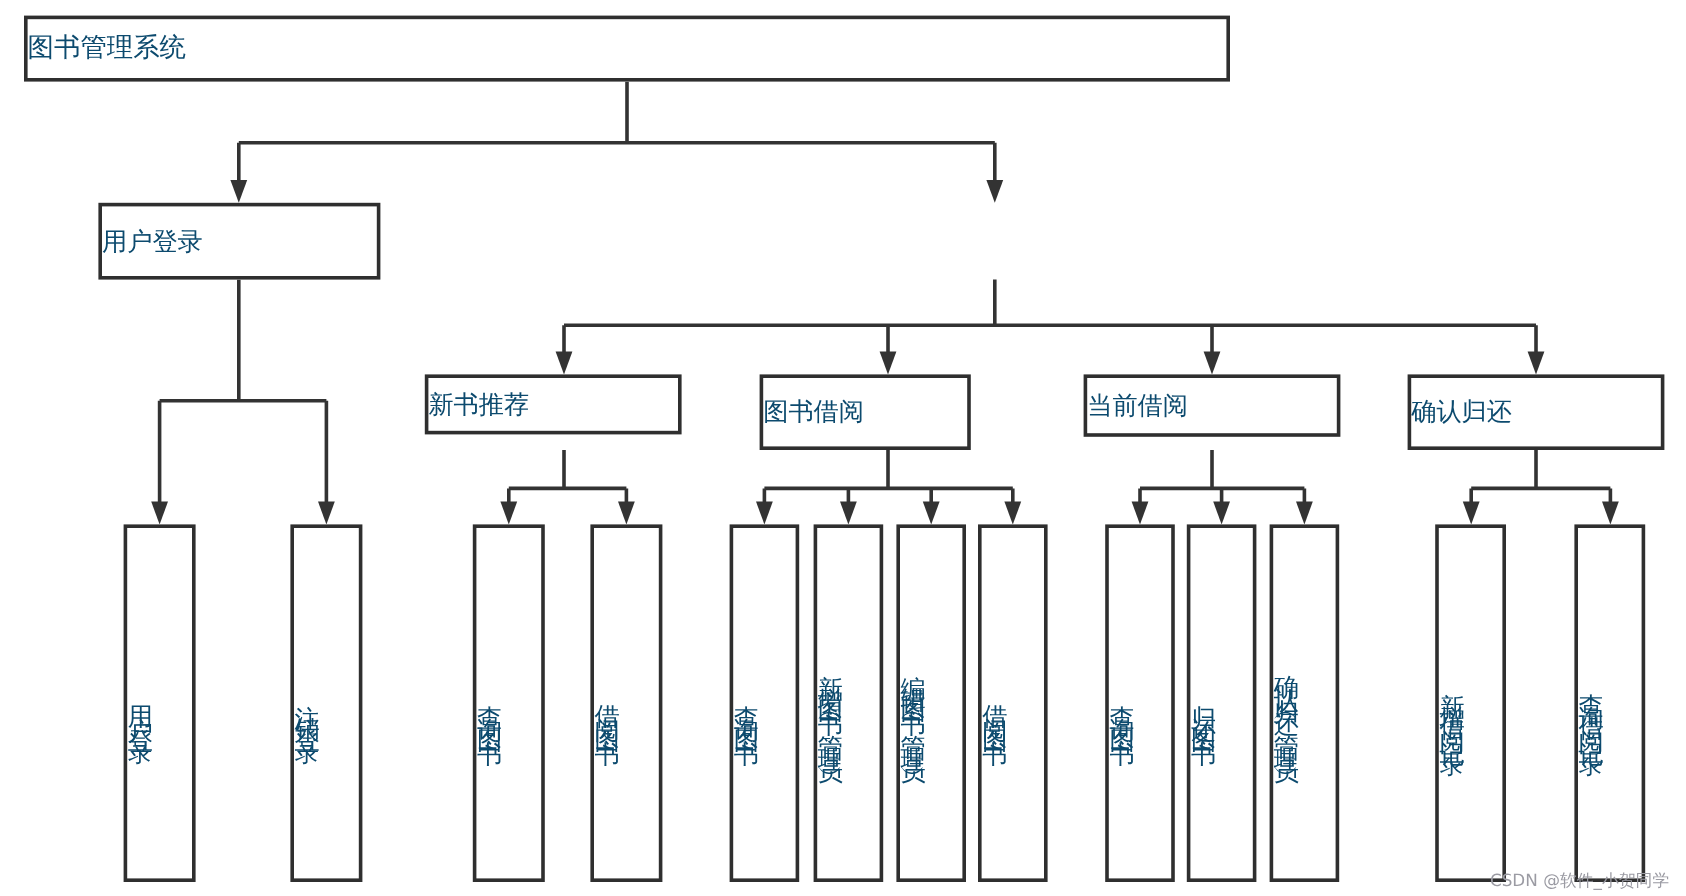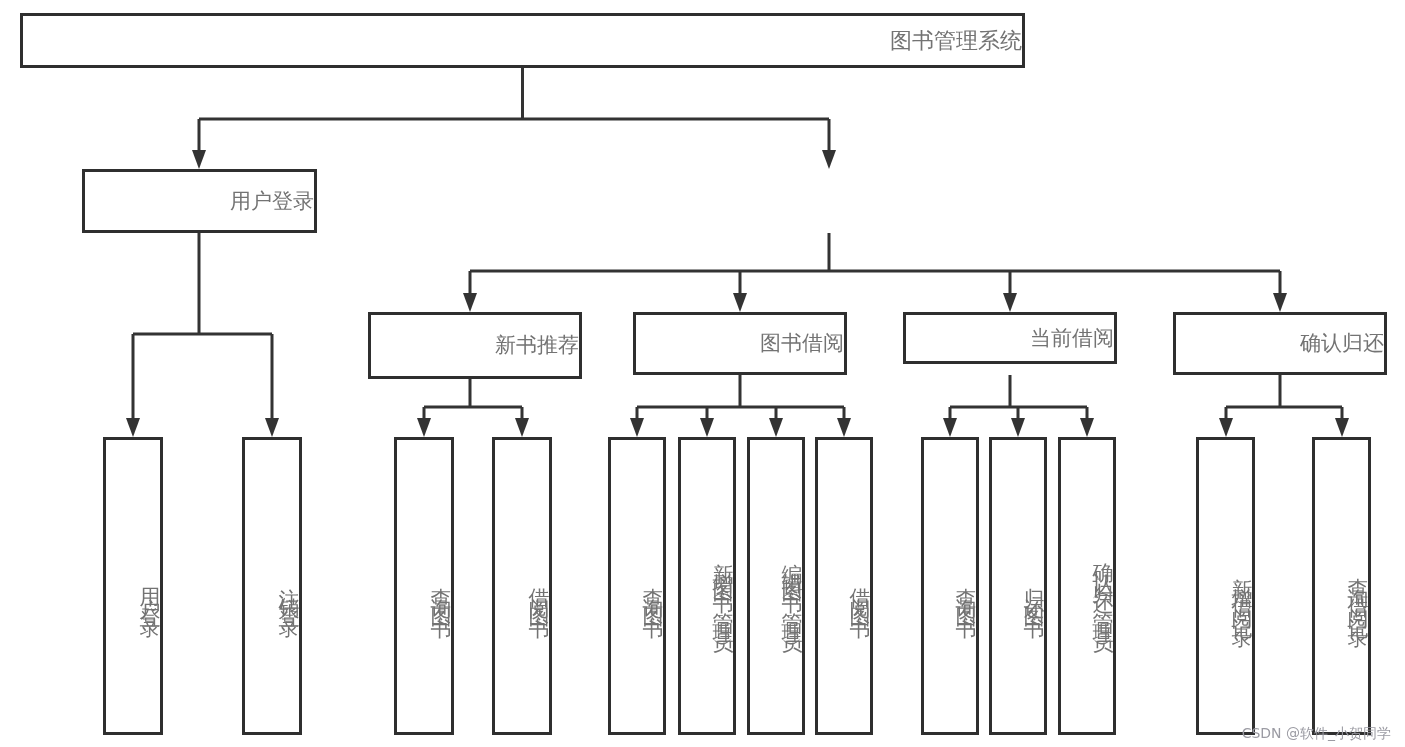--- a/index.html
+++ b/index.html
@@ -17,22 +17,22 @@
     width: 1405px; height: 747px;
     pointer-events: none;
   }
   .node {
     position: absolute;
     background: #ffffff;
     border: 3px solid #2f2f2f;
     box-sizing: border-box;
     display: flex;
     align-items: center;
-    justify-content: flex-end;
-    color: #737373;
+    justify-content: flex-start;
+    color: #0c4a6e;
   }
   .node .hlabel {
     font-size: 21px;
     white-space: nowrap;
     line-height: 1;
   }
   #node-root .hlabel { font-size: 22px; }
   .leaf .vtext {
     writing-mode: vertical-rl;
     text-orientation: mixed;
@@ -97,24 +97,24 @@
   </svg>
 
   <div class="node" id="node-root" style="left:20px; top:13px; width:1005px; height:55px">
     <span class="hlabel">图书管理系统</span>
   </div>
 
   <div class="node" style="left:82px; top:169px; width:235px; height:64px">
     <span class="hlabel">用户登录</span>
   </div>
 
-  <div class="node" style="left:368px; top:312px; width:214px; height:67px">
+  <div class="node" style="left:354px; top:312px; width:214px; height:50px">
     <span class="hlabel">新书推荐</span>
   </div>
-  <div class="node" style="left:633px; top:312px; width:214px; height:63px">
+  <div class="node" style="left:633px; top:312px; width:176px; height:63px">
     <span class="hlabel">图书借阅</span>
   </div>
   <div class="node" style="left:903px; top:312px; width:214px; height:52px">
     <span class="hlabel">当前借阅</span>
   </div>
   <div class="node" style="left:1173px; top:312px; width:214px; height:63px">
     <span class="hlabel">确认归还</span>
   </div>
 
   <div class="node leaf" style="left:103px; top:437px; width:60px; height:298px">

